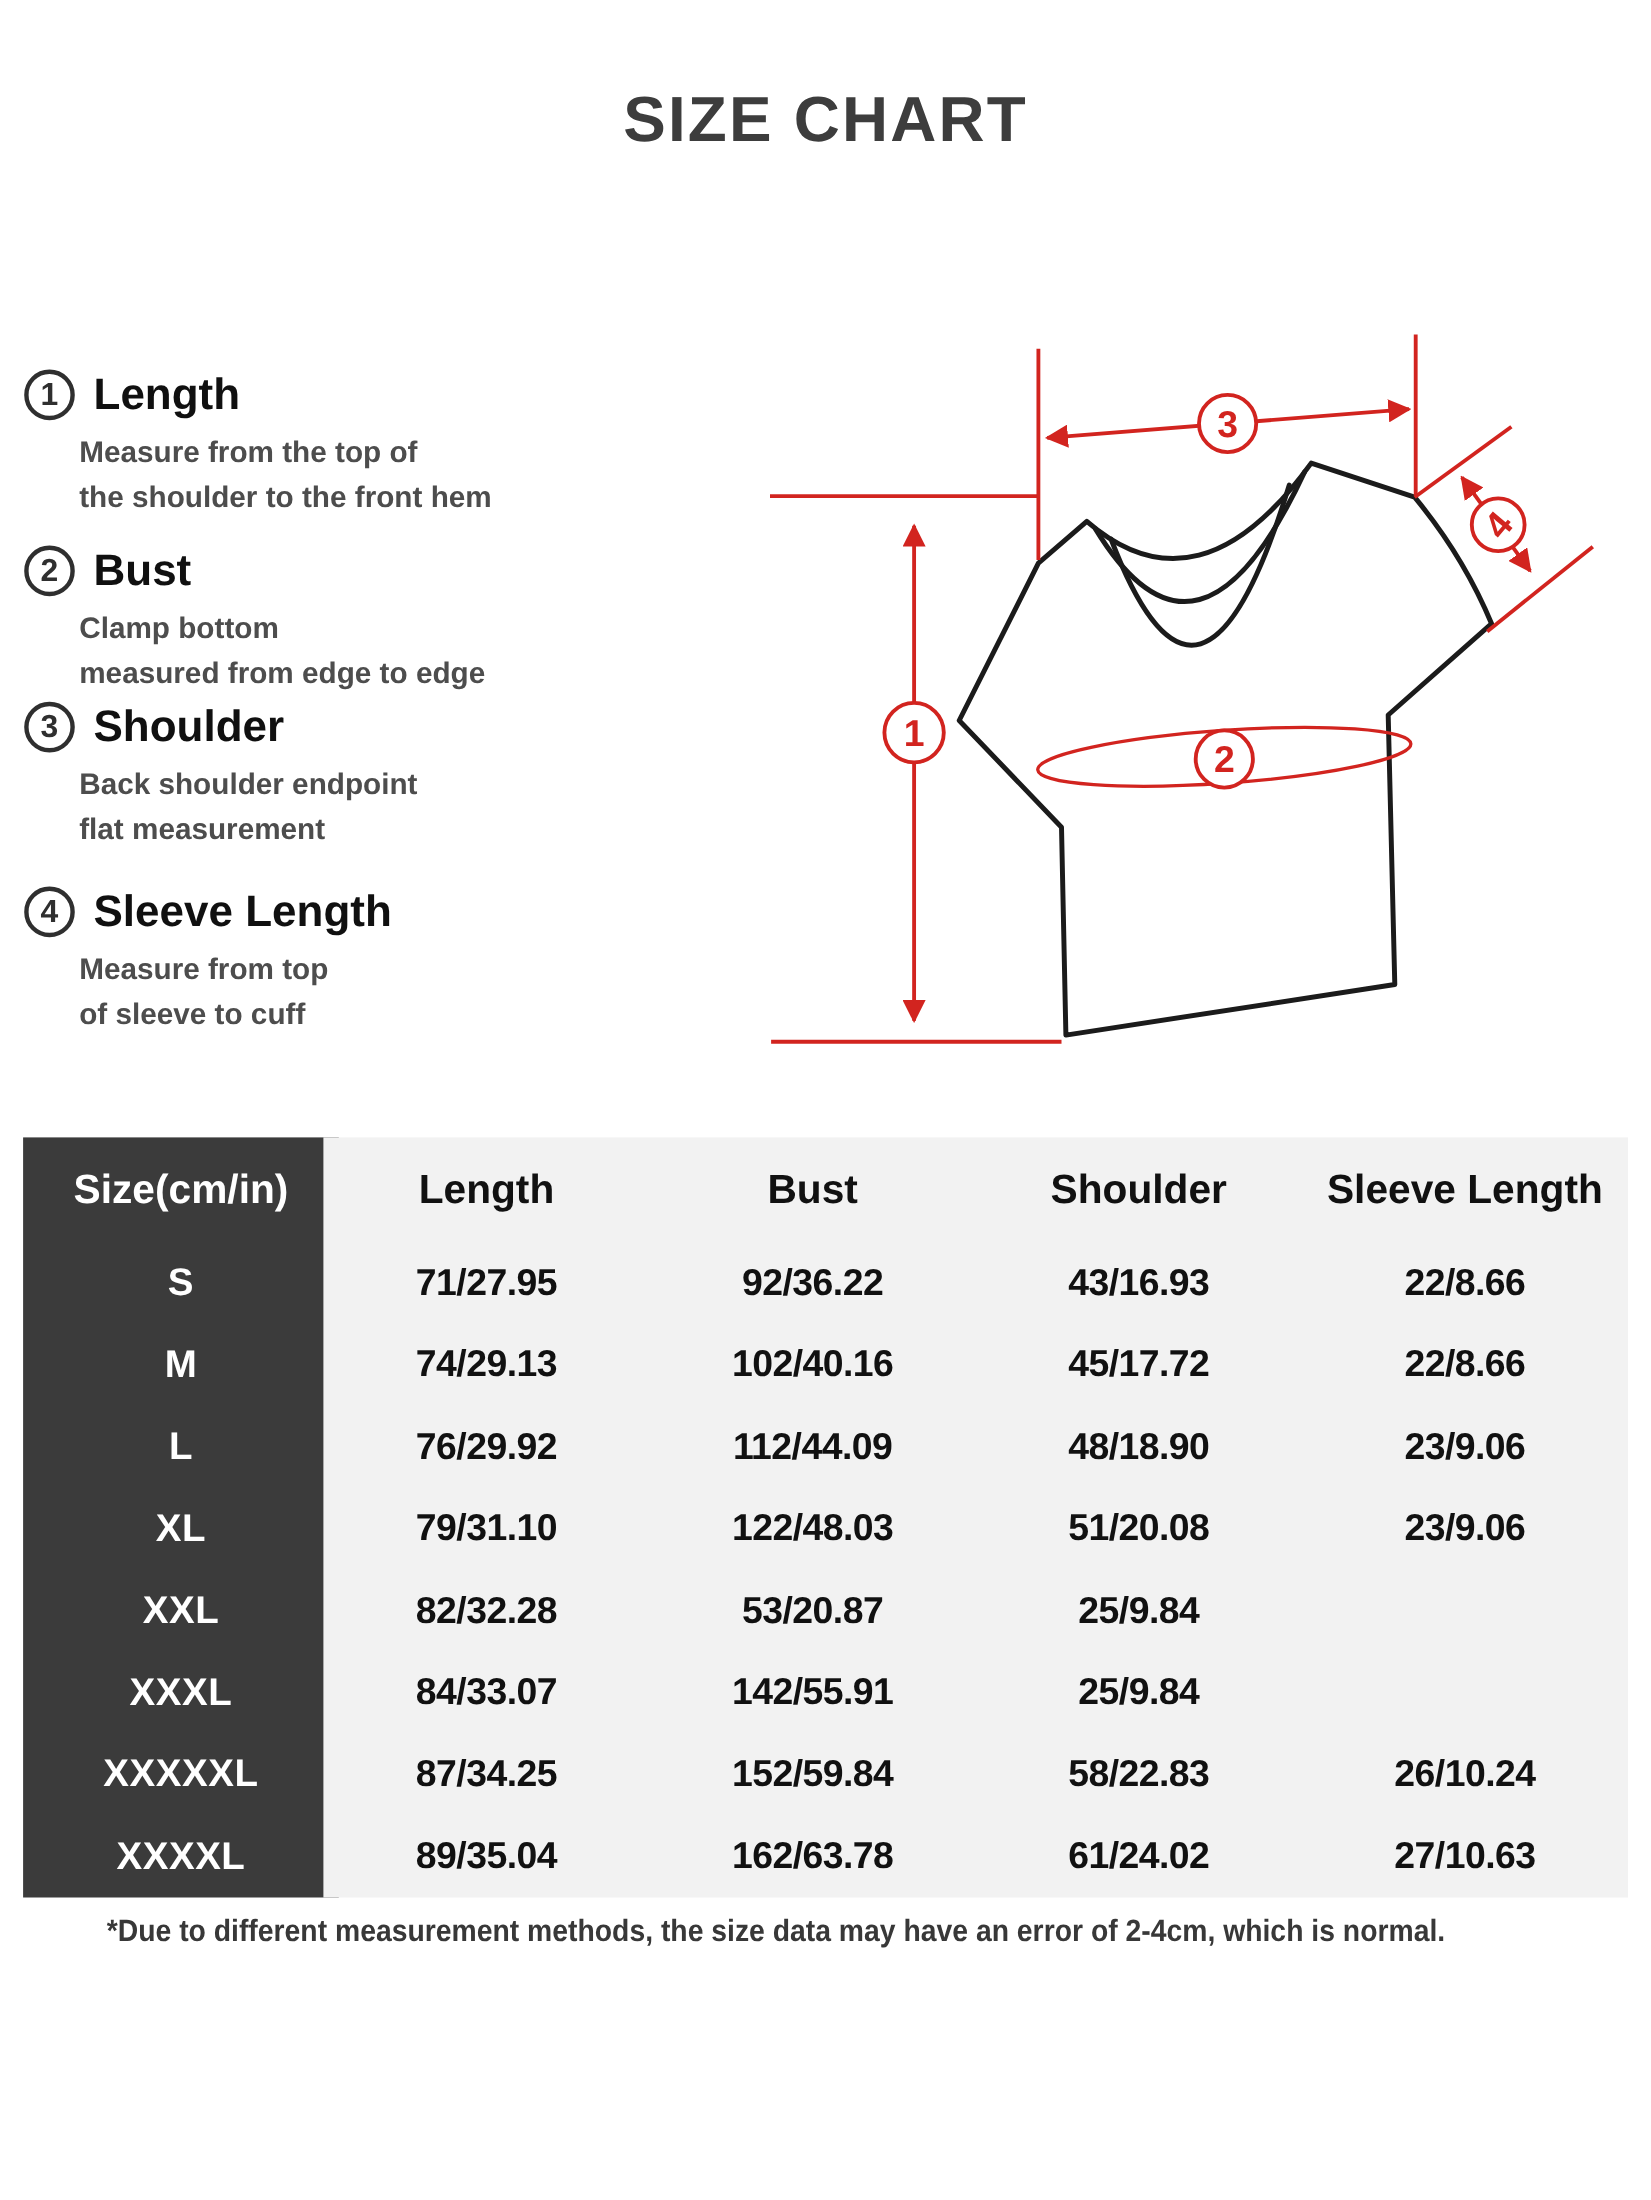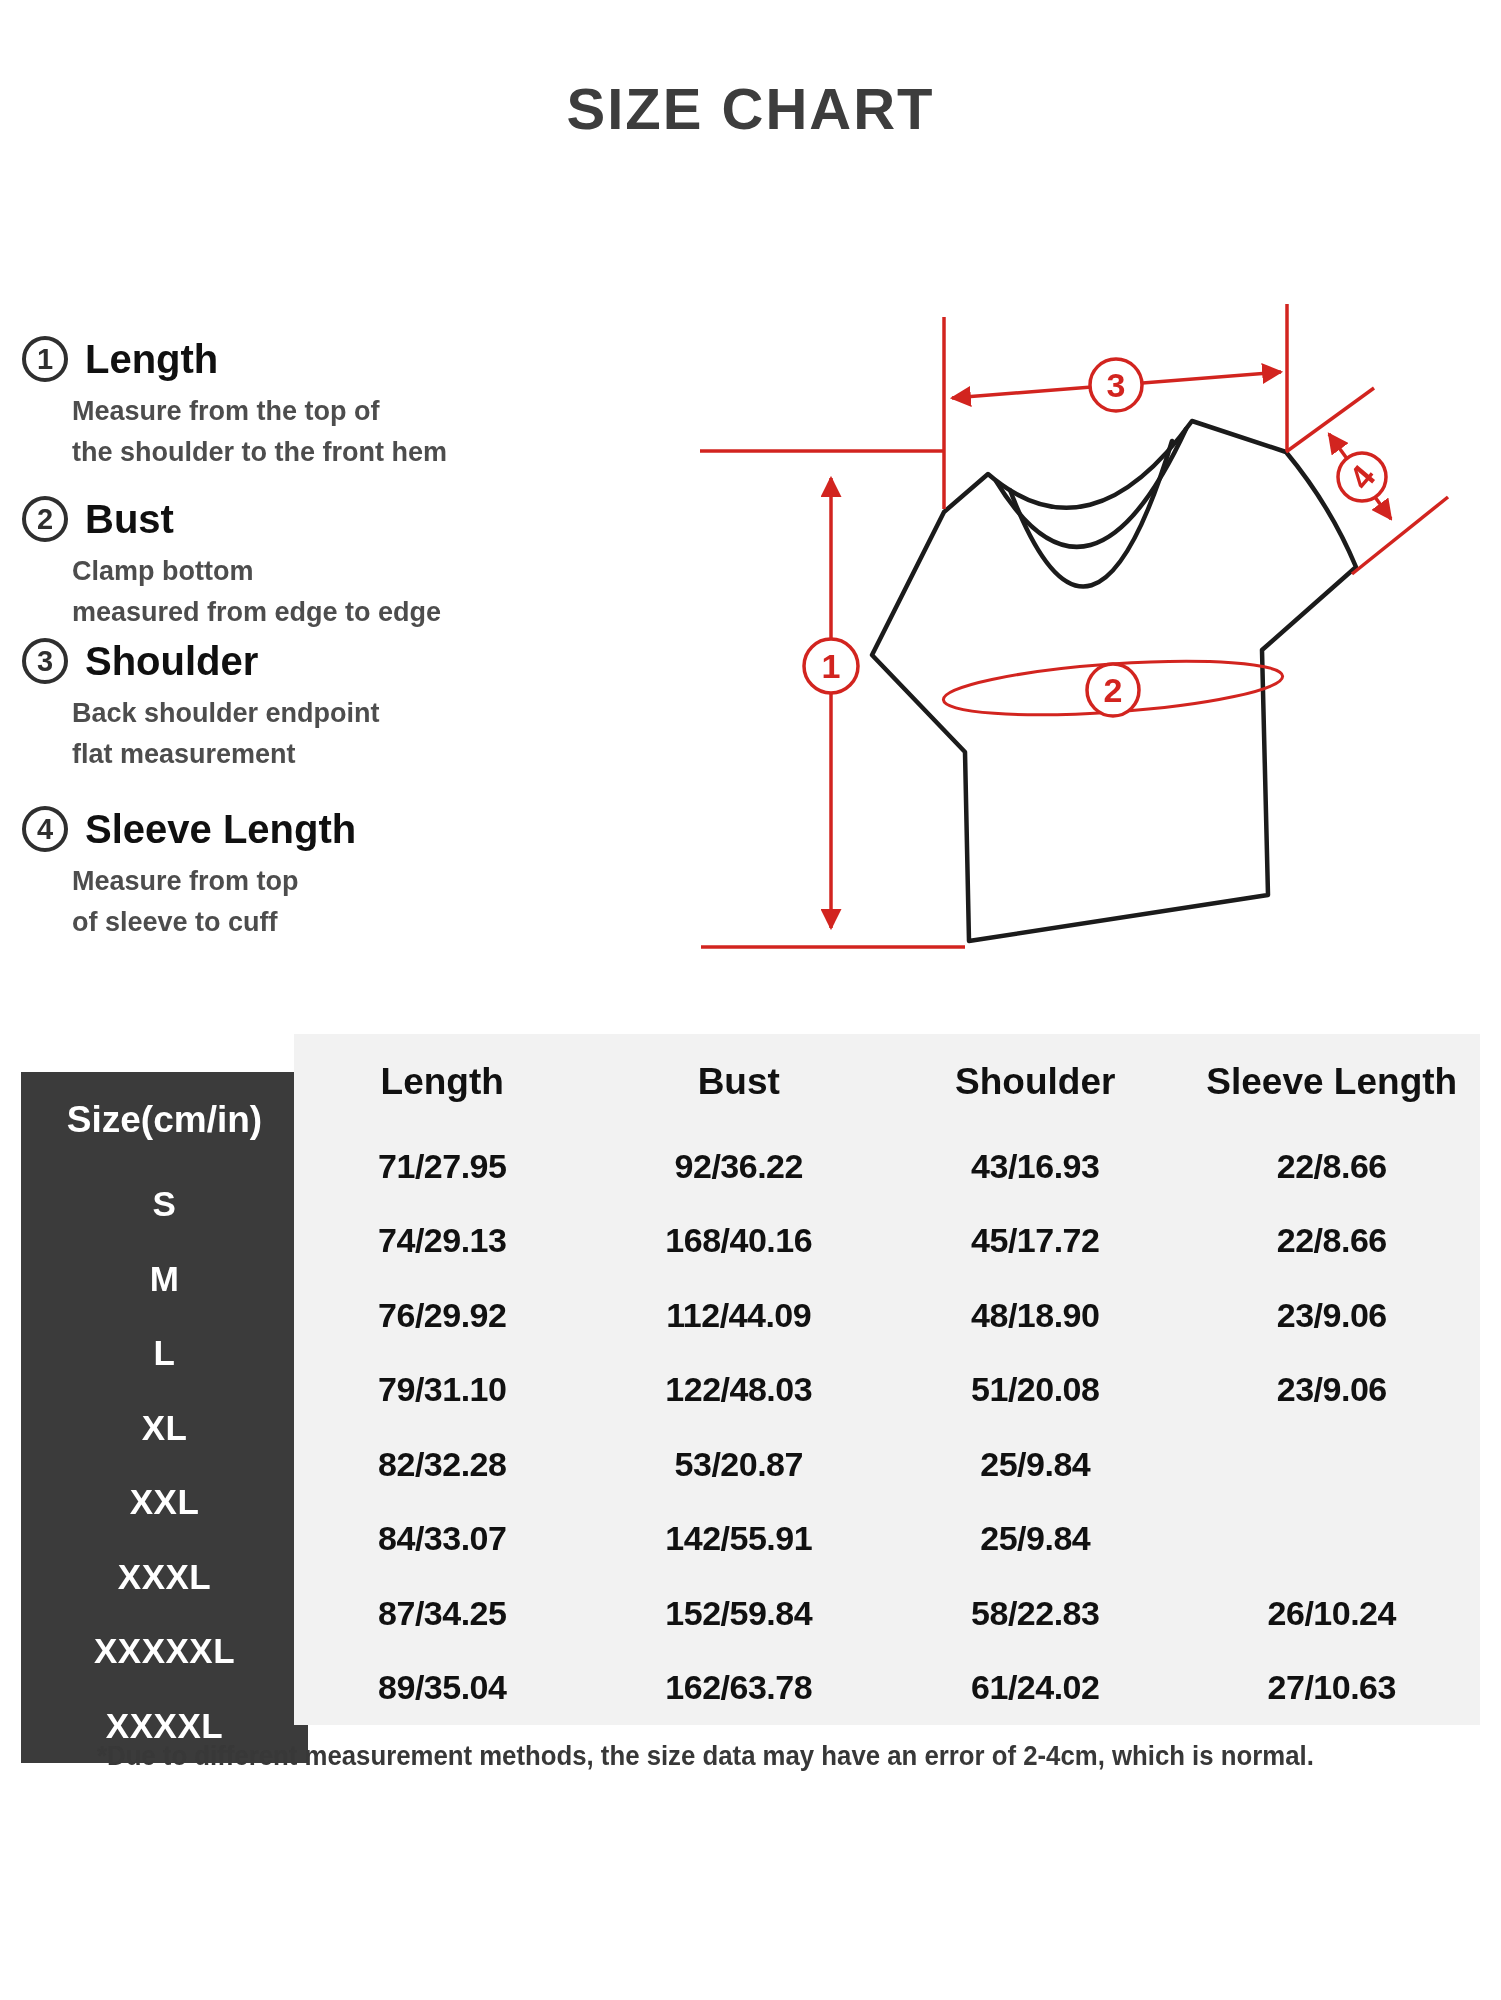--- a/index.html
+++ b/index.html
@@ -45,21 +45,21 @@
   .red-ellipse{stroke:var(--red);stroke-width:3;fill:none;}
   .marker-circle{fill:#fff;stroke:var(--red);stroke-width:3.5;}
   .marker-num{fill:var(--red);font-size:34px;font-weight:800;text-anchor:middle;
     font-family:"Liberation Sans", sans-serif;}
   .arrowhead{fill:var(--red);}
   
   .size-table{position:absolute;left:21px;top:1034px;width:1459px;height:691px;}
   .dark-col{
     position:absolute;left:0;top:0;width:287px;height:100%;
     background:var(--table_dark_bg);
-    display:grid;grid-template-rows:95px repeat(8,1fr);margin-top:38px;
+    display:grid;grid-template-rows:95px repeat(8,1fr);
   }
   .light-panel{
     position:absolute;left:273px;top:0;right:0;height:100%;
     background:var(--table_light_bg);
     display:grid;grid-template-rows:95px repeat(8,1fr);
   }
   .light-row{display:grid;grid-template-columns:repeat(4,1fr);}
   .cell{display:flex;align-items:center;justify-content:center;}
   .dark-col .cell{color:var(--white);font-weight:800;}
   .dark-hdr{font-size:37px;}
@@ -190,21 +190,21 @@
         <div class="cell light-hdr">Sleeve Length</div>
       </div>
       <div class="light-row">
         <div class="cell light-val">71/27.95</div>
         <div class="cell light-val">92/36.22</div>
         <div class="cell light-val">43/16.93</div>
         <div class="cell light-val">22/8.66</div>
       </div>
       <div class="light-row">
         <div class="cell light-val">74/29.13</div>
-        <div class="cell light-val">168/40.16</div>
+        <div class="cell light-val">102/40.16</div>
         <div class="cell light-val">45/17.72</div>
         <div class="cell light-val">22/8.66</div>
       </div>
       <div class="light-row">
         <div class="cell light-val">76/29.92</div>
         <div class="cell light-val">112/44.09</div>
         <div class="cell light-val">48/18.90</div>
         <div class="cell light-val">23/9.06</div>
       </div>
       <div class="light-row">

